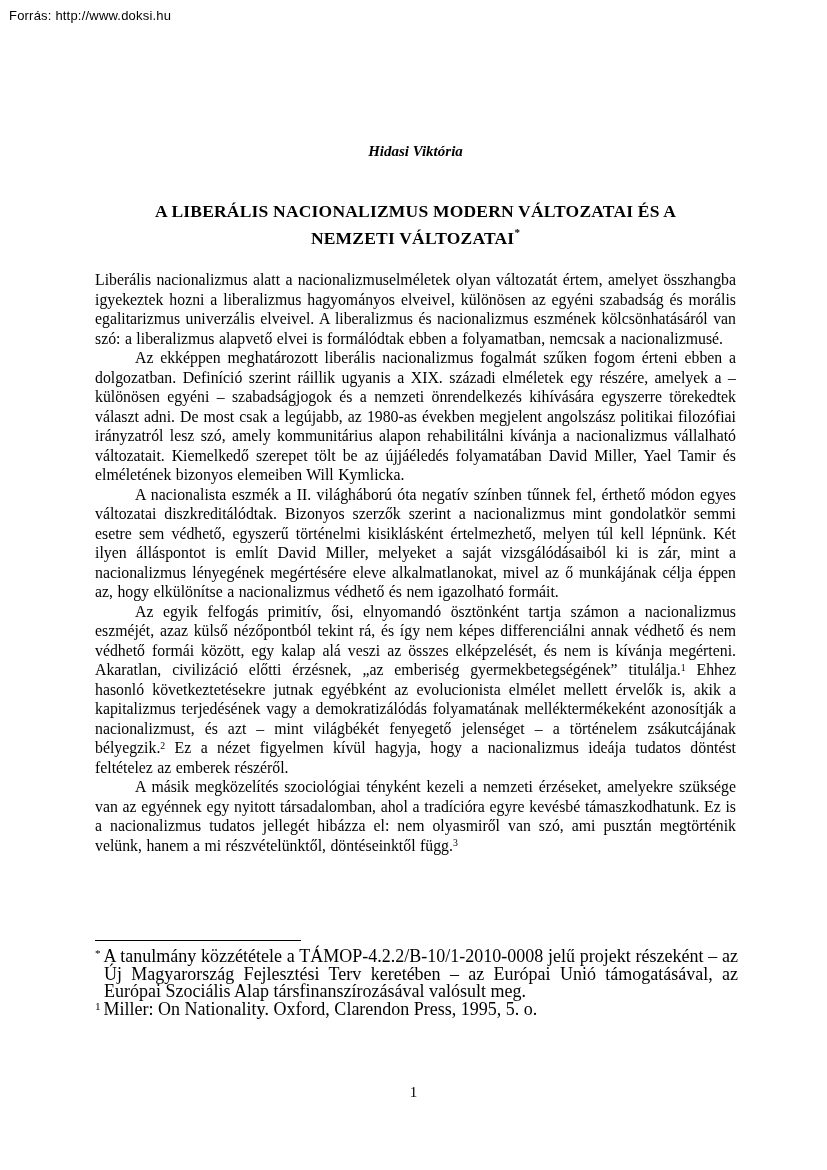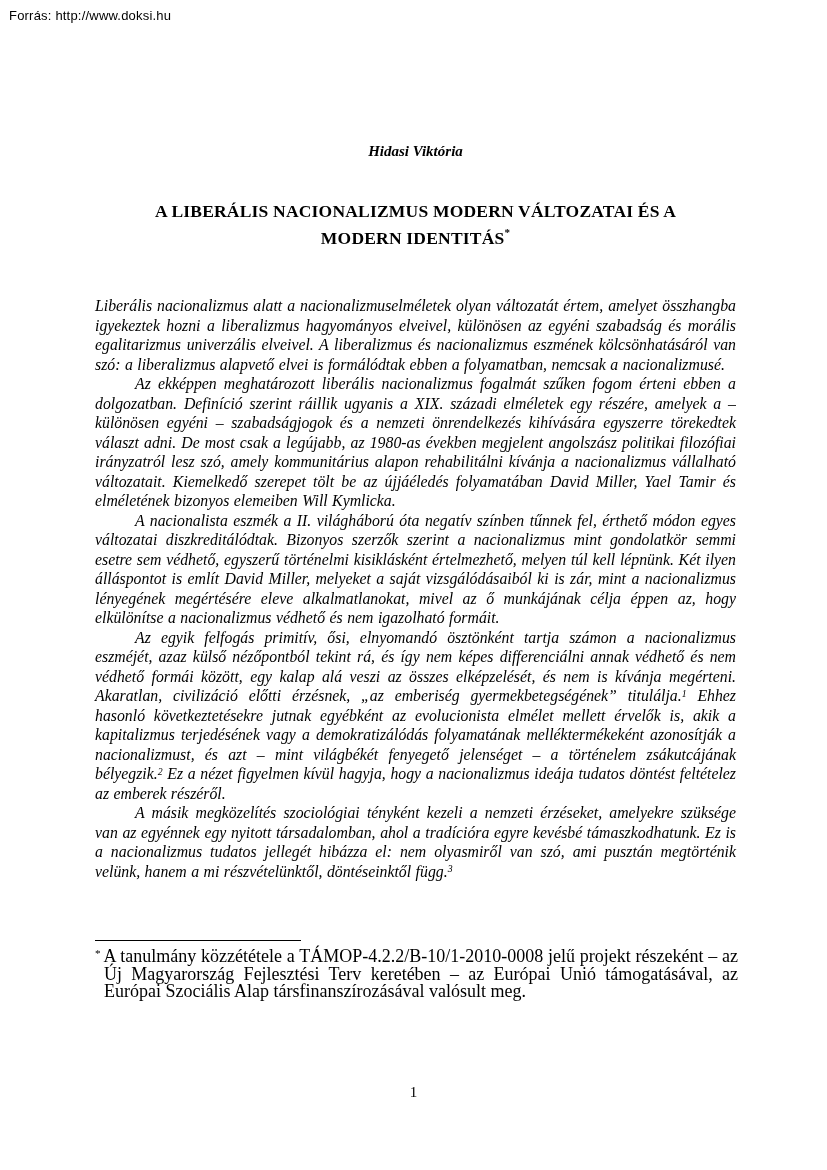--- a/index.html
+++ b/index.html
@@ -38,21 +38,21 @@
     text-align: center;
     font-weight: bold;
     font-size: 17.5px; line-height: 27px;
     letter-spacing: 0.2px;
   }
   .title sup {
     font-size: 11px;
     position: relative; top: -1px;
     vertical-align: super; line-height: 0;
   }
-  .body-text { margin-top: 44px; font-style: italic; }
+  .body-text { margin-top: 18px; }
   p.para {
     margin: 0;
     text-align: justify;
     font-size: 15.8px;
     line-height: 19.5px;
     word-spacing: 0.5px;
   }
   p.para.indent { text-indent: 40px; }
   p.para sup, .footnote sup {
     font-size: 0.62em;
@@ -90,34 +90,35 @@
 <div class="page">
 
   <div class="source-note">Forrás: http://www.doksi.hu</div>
 
   <div class="content">
 
     <div class="author">Hidasi Viktória</div>
 
     <div class="title">
       <span>A LIBERÁLIS NACIONALIZMUS MODERN VÁLTOZATAI ÉS A</span><br>
-      <span>MODERN IDENTITÁS</span><sup>*</sup>
+      <span>NEMZETI VÁLTOZATAI</span><sup>*</sup>
     </div>
 
     <div class="body-text">
         <p class="para">Liberális nacionalizmus alatt a nacionalizmuselméletek olyan változatát értem, amelyet összhangba igyekeztek hozni a liberalizmus hagyományos elveivel, különösen az egyéni szabadság és morális egalitarizmus univerzális elveivel. A liberalizmus és nacionalizmus eszmének kölcsönhatásáról van szó: a liberalizmus alapvető elvei is formálódtak ebben a folyamatban, nemcsak a nacionalizmusé.</p>
         <p class="para indent">Az ekképpen meghatározott liberális nacionalizmus fogalmát szűken fogom érteni ebben a dolgozatban. Definíció szerint ráillik ugyanis a XIX. századi elméletek egy részére, amelyek a – különösen egyéni – szabadságjogok és a nemzeti önrendelkezés kihívására egyszerre törekedtek választ adni. De most csak a legújabb, az 1980-as években megjelent angolszász politikai filozófiai irányzatról lesz szó, amely kommunitárius alapon rehabilitálni kívánja a nacionalizmus vállalható változatait. Kiemelkedő szerepet tölt be az újjáéledés folyamatában David Miller, Yael Tamir és elméletének bizonyos elemeiben Will Kymlicka.</p>
         <p class="para indent">A nacionalista eszmék a II. világháború óta negatív színben tűnnek fel, érthető módon egyes változatai diszkreditálódtak. Bizonyos szerzők szerint a nacionalizmus mint gondolatkör semmi esetre sem védhető, egyszerű történelmi kisiklásként értelmezhető, melyen túl kell lépnünk. Két ilyen álláspontot is említ David Miller, melyeket a saját vizsgálódásaiból ki is zár, mint a nacionalizmus lényegének megértésére eleve alkalmatlanokat, mivel az ő munkájának célja éppen az, hogy elkülönítse a nacionalizmus védhető és nem igazolható formáit.</p>
         <p class="para indent">Az egyik felfogás primitív, ősi, elnyomandó ösztönként tartja számon a nacionalizmus eszméjét, azaz külső nézőpontból tekint rá, és így nem képes differenciálni annak védhető és nem védhető formái között, egy kalap alá veszi az összes elképzelését, és nem is kívánja megérteni. Akaratlan, civilizáció előtti érzésnek, „az emberiség gyermekbetegségének” titulálja.<sup>1</sup> Ehhez hasonló következtetésekre jutnak egyébként az evolucionista elmélet mellett érvelők is, akik a kapitalizmus terjedésének vagy a demokratizálódás folyamatának melléktermékeként azonosítják a nacionalizmust, és azt – mint világbékét fenyegető jelenséget – a történelem zsákutcájának bélyegzik.<sup>2</sup> Ez a nézet figyelmen kívül hagyja, hogy a nacionalizmus ideája tudatos döntést feltételez az emberek részéről.</p>
         <p class="para indent">A másik megközelítés szociológiai tényként kezeli a nemzeti érzéseket, amelyekre szüksége van az egyénnek egy nyitott társadalomban, ahol a tradícióra egyre kevésbé támaszkodhatunk. Ez is a nacionalizmus tudatos jellegét hibázza el: nem olyasmiről van szó, ami pusztán megtörténik velünk, hanem a mi részvételünktől, döntéseinktől függ.<sup>3</sup></p>
       </div>
 
   </div>
 
   <div class="footnote-sep"></div>
 
   <div class="footnotes">
       <p class="footnote"><sup>*</sup>A tanulmány közzététele a TÁMOP-4.2.2/B-10/1-2010-0008 jelű projekt részeként – az Új Magyarország Fejlesztési Terv keretében – az Európai Unió támogatásával, az Európai Szociális Alap társfinanszírozásával valósult meg.</p>
+      <p class="footnote"><sup>1</sup>Miller: On Nationality. Oxford, Clarendon Press, 1995, 5. o.</p>
     </div>
 
   <div class="page-number">1</div>
 
 </div>
 
 </body></html>

